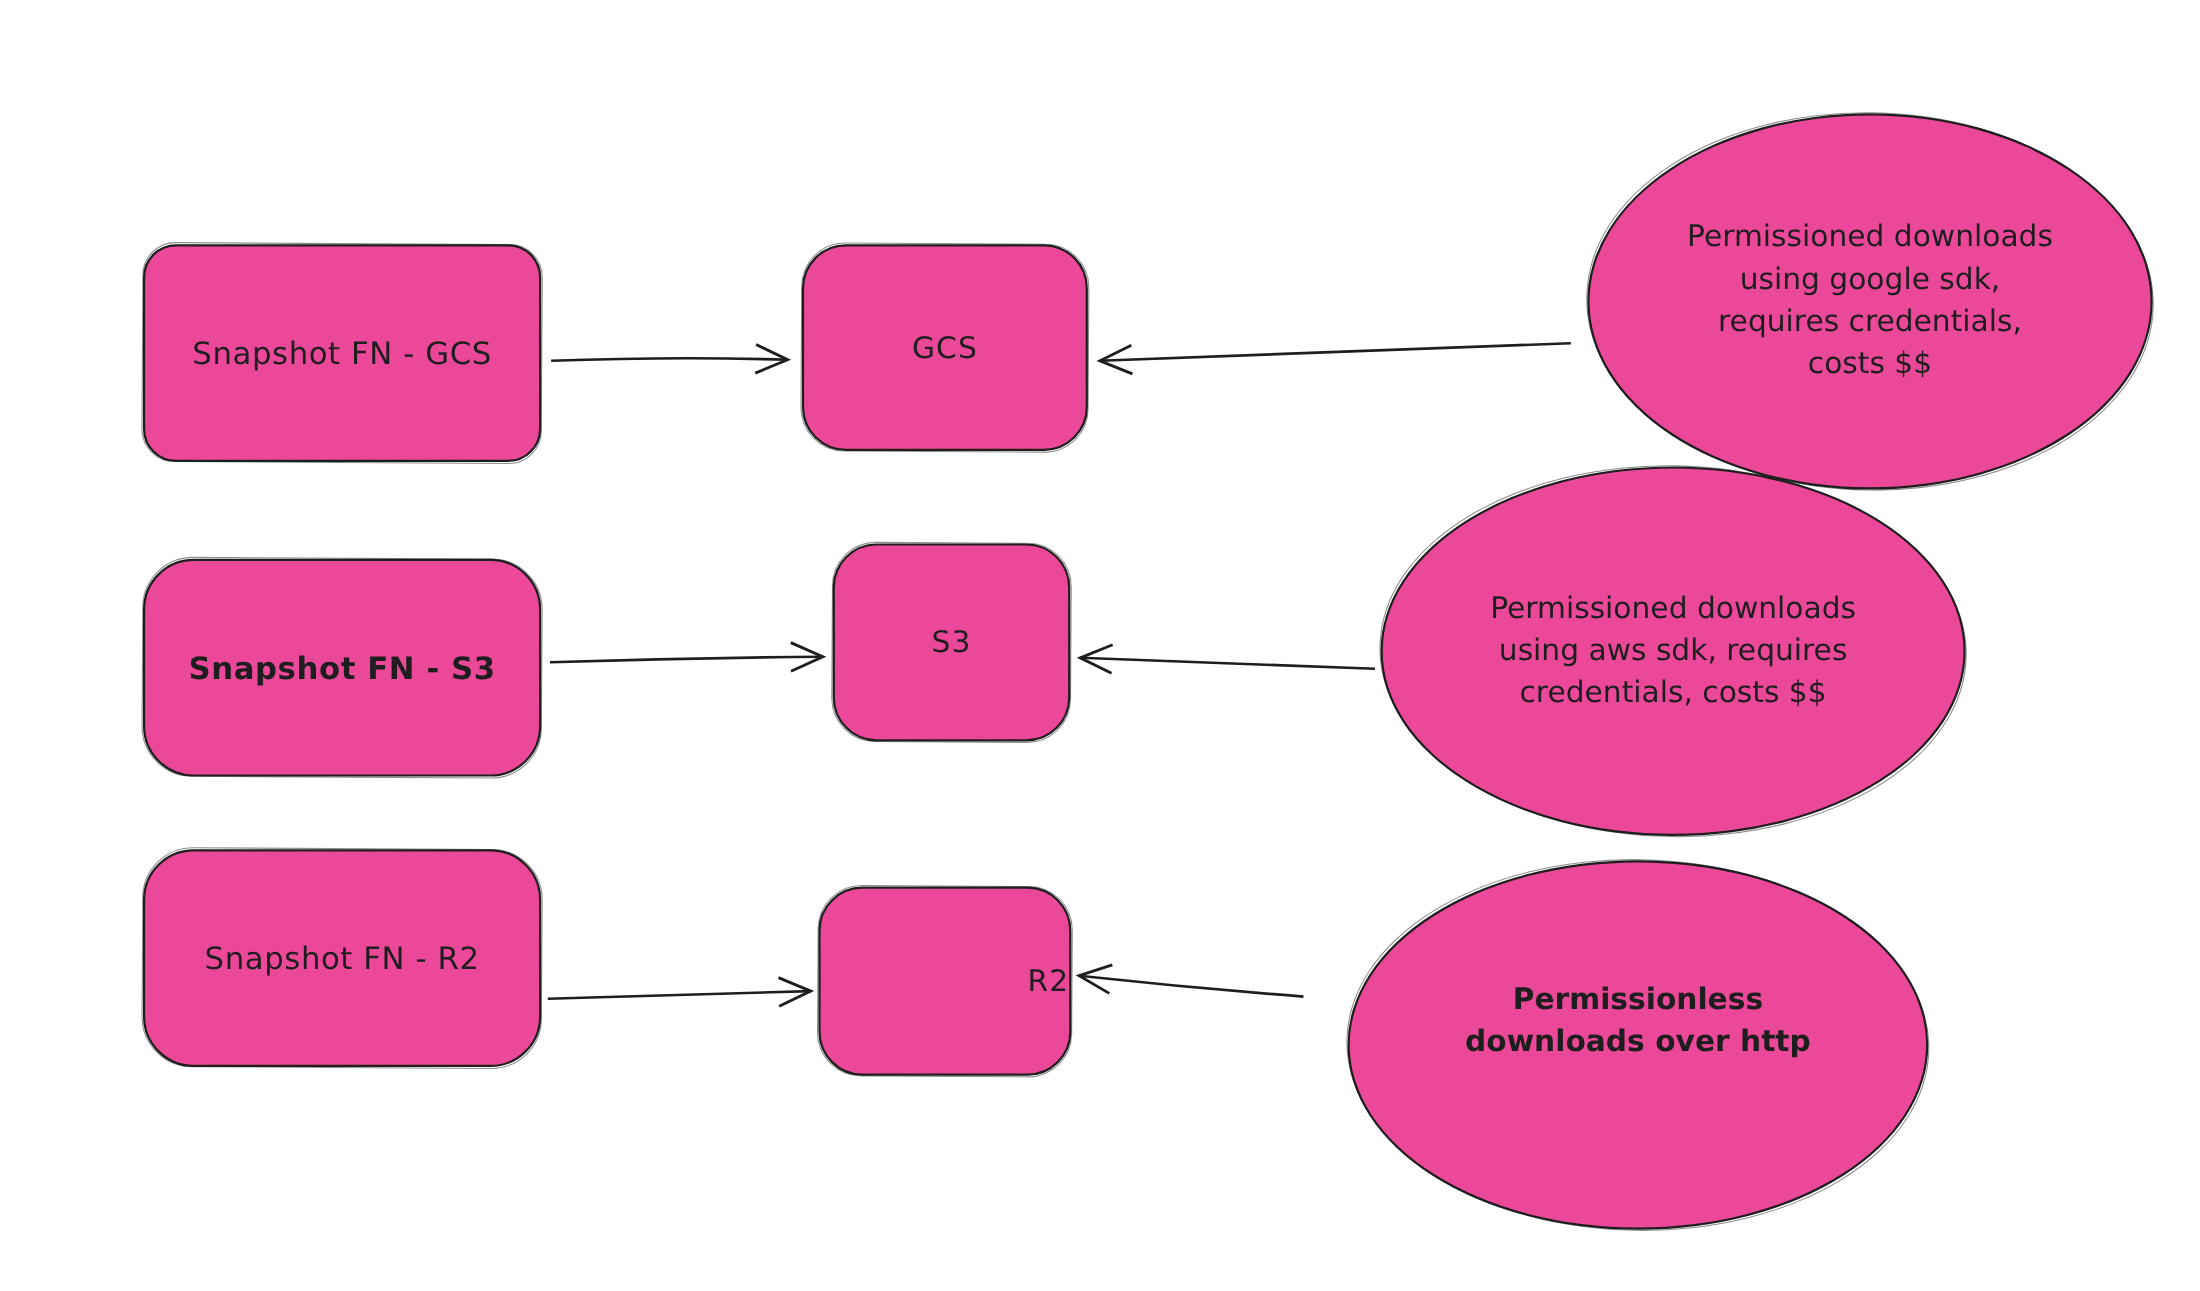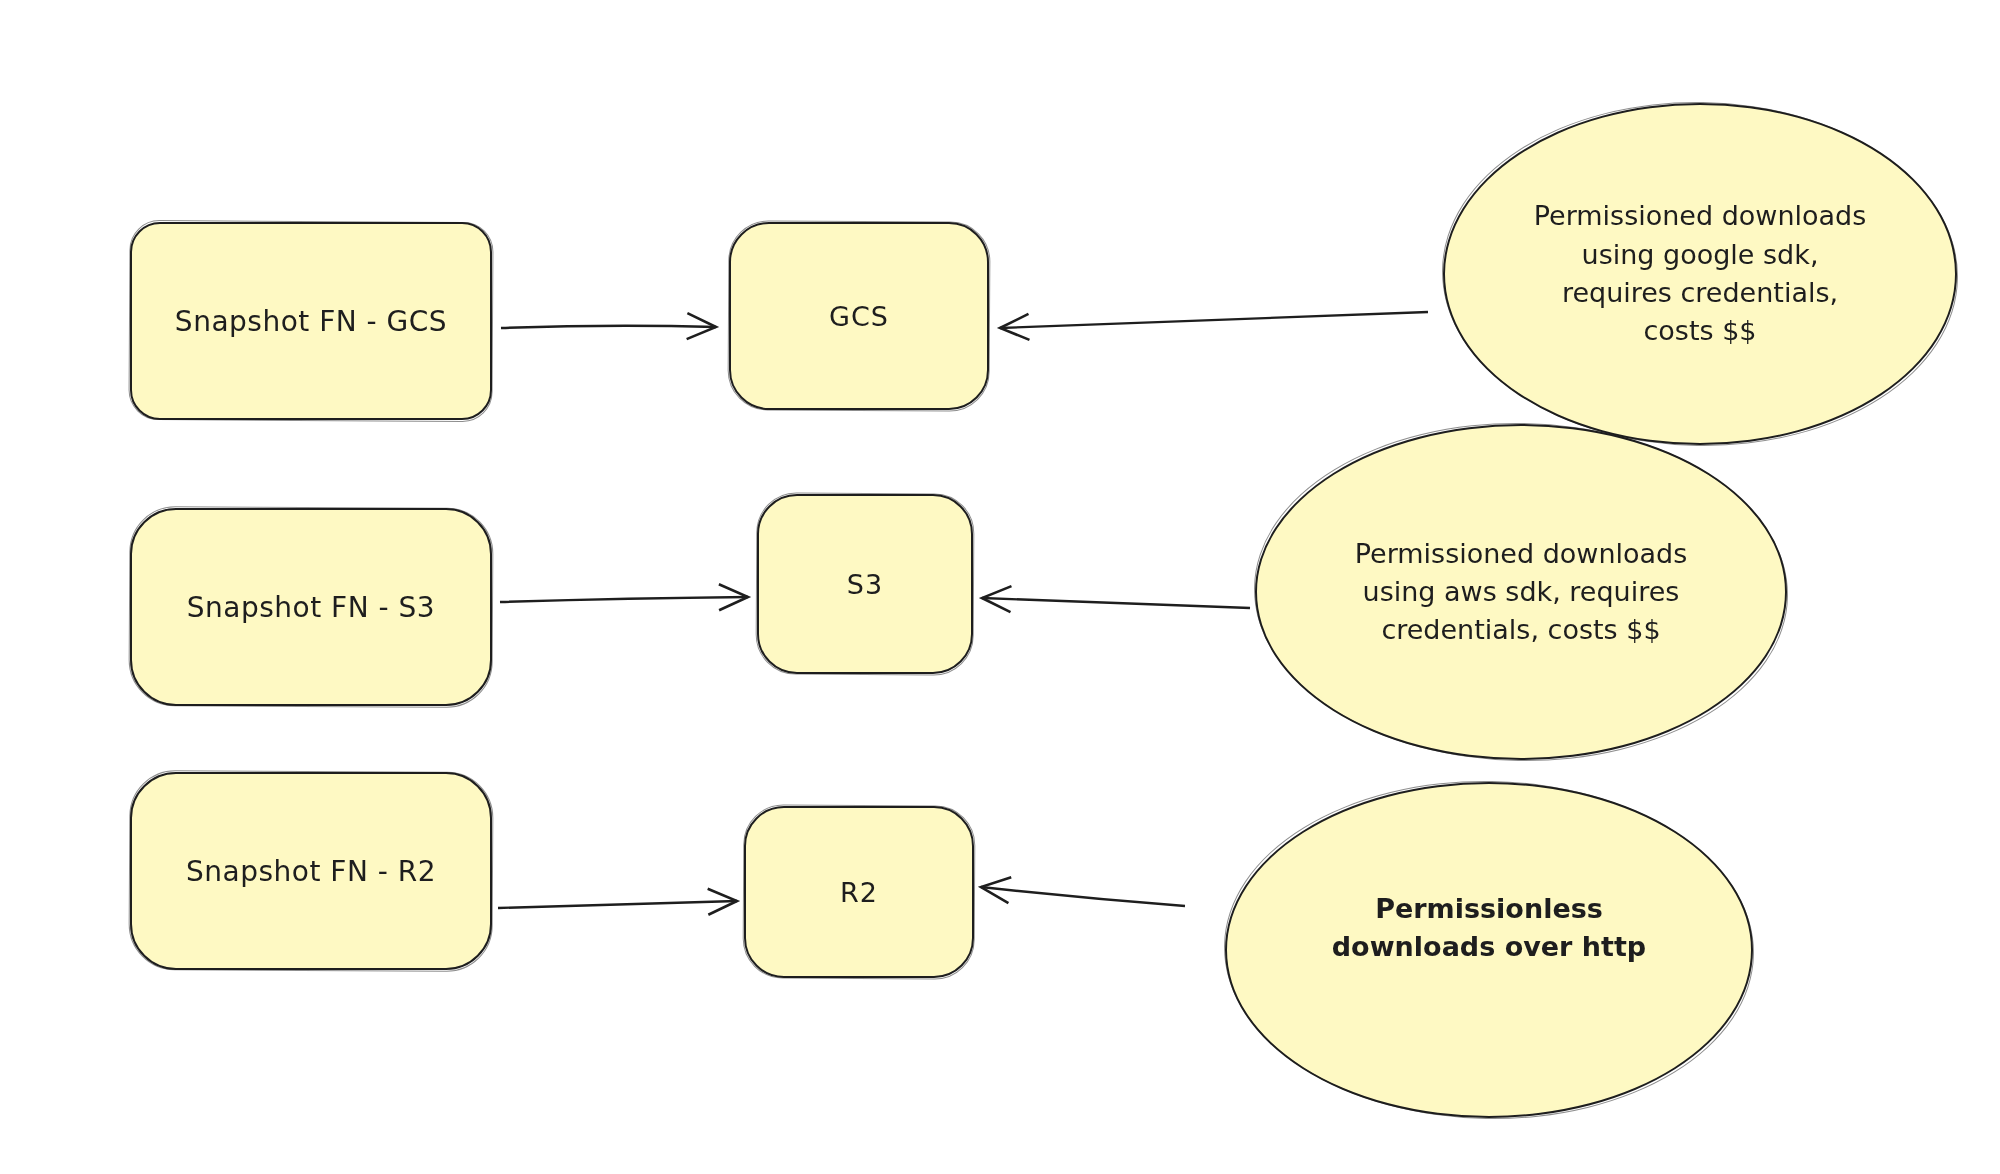--- a/index.html
+++ b/index.html
@@ -19,21 +19,21 @@
   .arrow-layer {
     position: absolute;
     inset: 0;
     width: 2000px;
     height: 1174px;
   }
   .shape {
     position: absolute;
     box-sizing: border-box;
     border: 2.5px solid #1e1e1e;
-    background: #fef9c3;
+    background: #ec4899;
     display: flex;
     align-items: center;
     justify-content: center;
     text-align: center;
   }
   
   .shape::before {
     content: "";
     position: absolute;
     inset: -3px;
@@ -68,26 +68,26 @@
     white-space: pre-line;
     max-width: 86%;
   }
   .node-label { pointer-events: none; }
 
   
   #src-gcs   { top: 222px; border-radius: 30px; }
   #tgt-gcs   { left: 729px; top: 222px; height: 188px; }
   #note-gcs  { left: 1443px; top: 103px; width: 514px; height: 342px; }
   
-  #src-s3    { top: 508px; }
+  #src-s3    { top: 508px; font-weight: bold; }
   #tgt-s3    { left: 757px; top: 494px; height: 180px; width: 216px; }
   #note-s3   { left: 1255px; top: 424px; width: 532px; height: 336px; }
   
   #src-r2    { top: 772px; }
-  #tgt-r2    { left: 744px; top: 806px; height: 172px; width: 230px; }
+  #tgt-r2    { left: 744px; top: 806px; height: 172px; width: 230px; justify-content: flex-end; }
   #note-r2   { left: 1225px; top: 782px; width: 528px; height: 336px; font-weight: bold; }
   #note-r2 .note-text { transform: translateY(-22px); }
 </style>
 </head>
 <body>
 
 <div class="canvas">
 
   <svg class="arrow-layer" viewBox="0 0 2000 1174" xmlns="http://www.w3.org/2000/svg">
     <defs>

